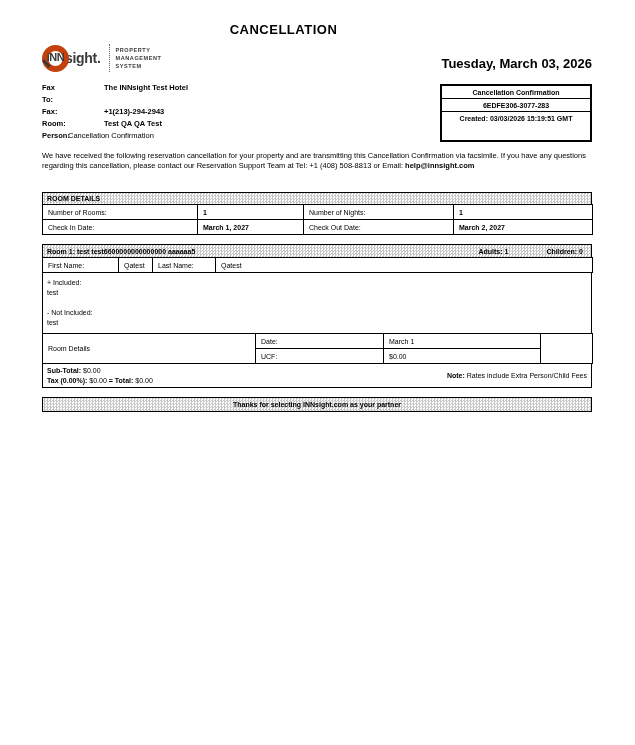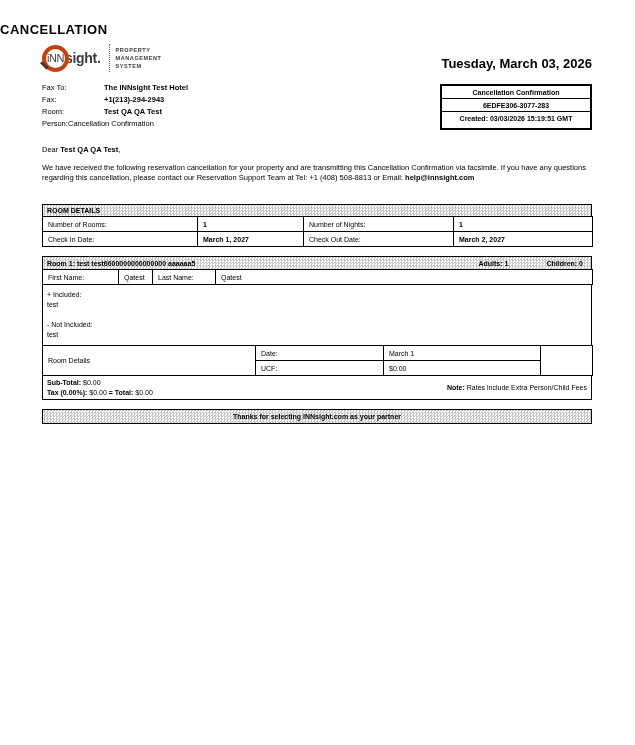--- a/index.html
+++ b/index.html
@@ -8,47 +8,47 @@
     width:635px; height:745px;
     font-family:"Liberation Sans", sans-serif;
     color:#000;
     position:relative;
     overflow:hidden;
   }
   .page { position:relative; width:635px; height:745px; background:#fff; }
 
   .doc-title {
     position:absolute; top:22px; left:0; width:567px;
-    text-align:left; font-size:13px; font-weight:bold; letter-spacing:.5px;
+    text-align:center; font-size:13px; font-weight:bold; letter-spacing:.5px;
   }
 
   .content { position:absolute; left:42px; top:44px; width:550px; }
 
   
   .header-row { display:flex; justify-content:space-between; align-items:flex-start; }
   .logo { display:flex; align-items:center; }
   .lens {
-    position:relative; width:27px; height:27px; border:4px solid #c2410c; border-radius:50%;
-    display:flex; align-items:center; justify-content:center;
-    font-weight:normal; font-size:11px; color:#3a3a3a; letter-spacing:-.5px;
+    position:relative; width:27px; height:27px; border:6px solid #c2410c; border-radius:50%;
+    display:flex; justify-content:center;
+    font-weight:bold; font-size:11px; color:#3a3a3a; letter-spacing:-.5px;
   }
   .lens::after {
     content:""; position:absolute; left:-6px; bottom:1px; width:9px; height:2.5px;
     background:#3a3a3a; transform:rotate(45deg);
   }
   .brand-suffix { font-size:14px; font-weight:bold; color:#3a3a3a; margin-left:-4px; letter-spacing:-.3px; }
   .logo-divider { border-left:1px dotted #666; height:28px; margin:0 6px 0 8px; }
   .logo-tagline { font-size:5.5px; line-height:8px; color:#3a3a3a; letter-spacing:.6px; font-weight:bold; }
   .date-line { font-size:13px; font-weight:bold; margin-top:12px; }
 
   
   .fax-conf-row { display:flex; justify-content:space-between; margin-top:10px; }
   .fax-block { font-size:7.5px; line-height:12px; }
   .fax-row { display:flex; }
-  .fax-label { font-weight:normal; width:26px; }
+  .fax-label { font-weight:bold; width:26px; }
   .fax-value.bold { font-weight:bold;margin-left:36px; }
   .conf-box { width:152px; border:2px solid #000; margin-top:2px; }
   .conf-row { font-size:7px; font-weight:bold; text-align:center; padding:3px 2px 2px; border-bottom:1px solid #000; }
   .conf-row:last-child { border-bottom:none; }
 
   
   .salutation { font-size:7.5px; margin-top:15px; }
   .salutation b { font-weight:bold; }
   .body-par { font-size:7.5px; line-height:9.5px; margin-top:9px; width:550px; }
   .body-par b { font-weight:bold;margin-top:31px; }
@@ -139,21 +139,20 @@
           <span class="fax-value">Cancellation Confirmation</span>
         </div>
       </div>
       <div class="conf-box">
         <div class="conf-row">Cancellation Confirmation</div>
         <div class="conf-row">6EDFE306-3077-283</div>
         <div class="conf-row">Created: 03/03/2026 15:19:51 GMT</div>
       </div>
     </div>
 
-    <div class="salutation"><span>Dear </span><b>Test QA QA Test</b><span>,</span></div>
 
     <div class="body-par"><span>We have received the following reservation cancellation for your property and are transmitting this Cancellation Confirmation via facsimile. If you have any questions regarding this cancellation, please contact our Reservation Support Team at Tel: +1 (408) 508-8813 or Email: </span><b>help@innsight.com</b></div>
 
 
     <div class="section-bar hatch rd-bar">
       <span>ROOM DETAILS</span>
     </div>
     <table class="rd-table">
       <colgroup>
           <col style="width:155px">

